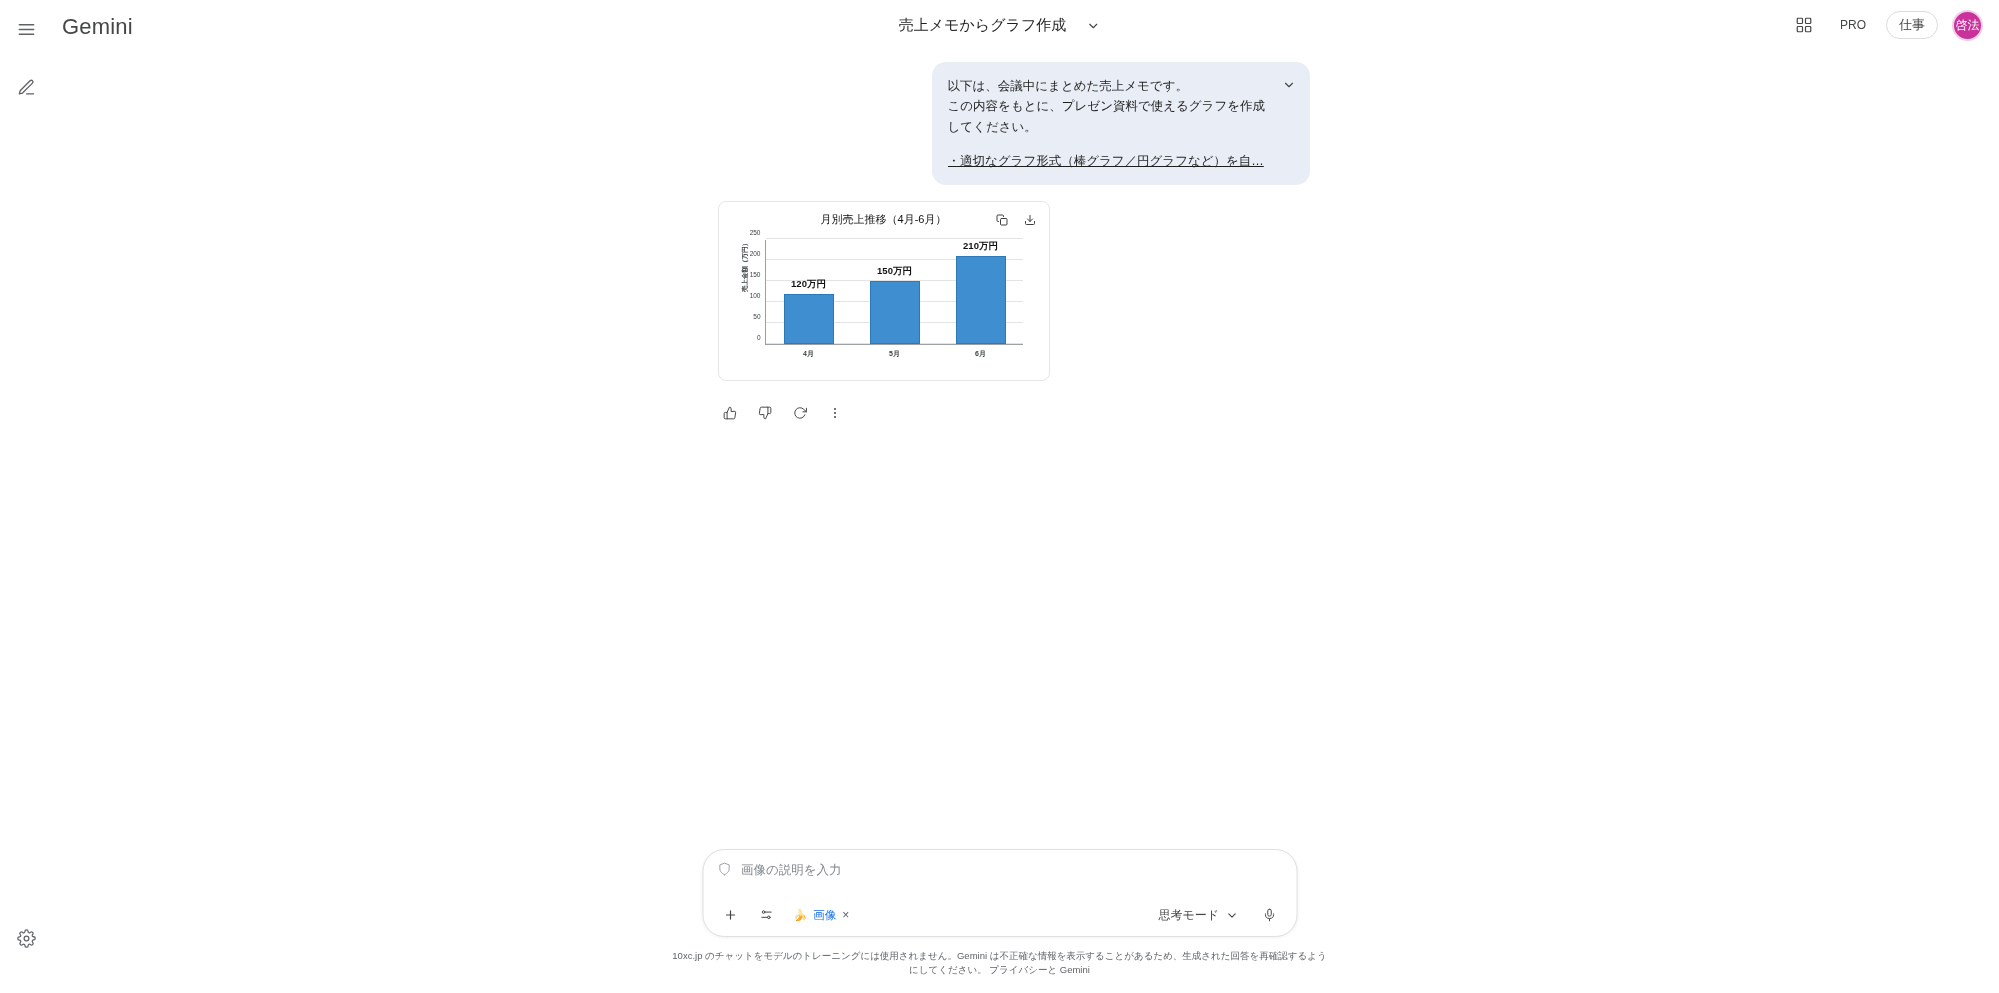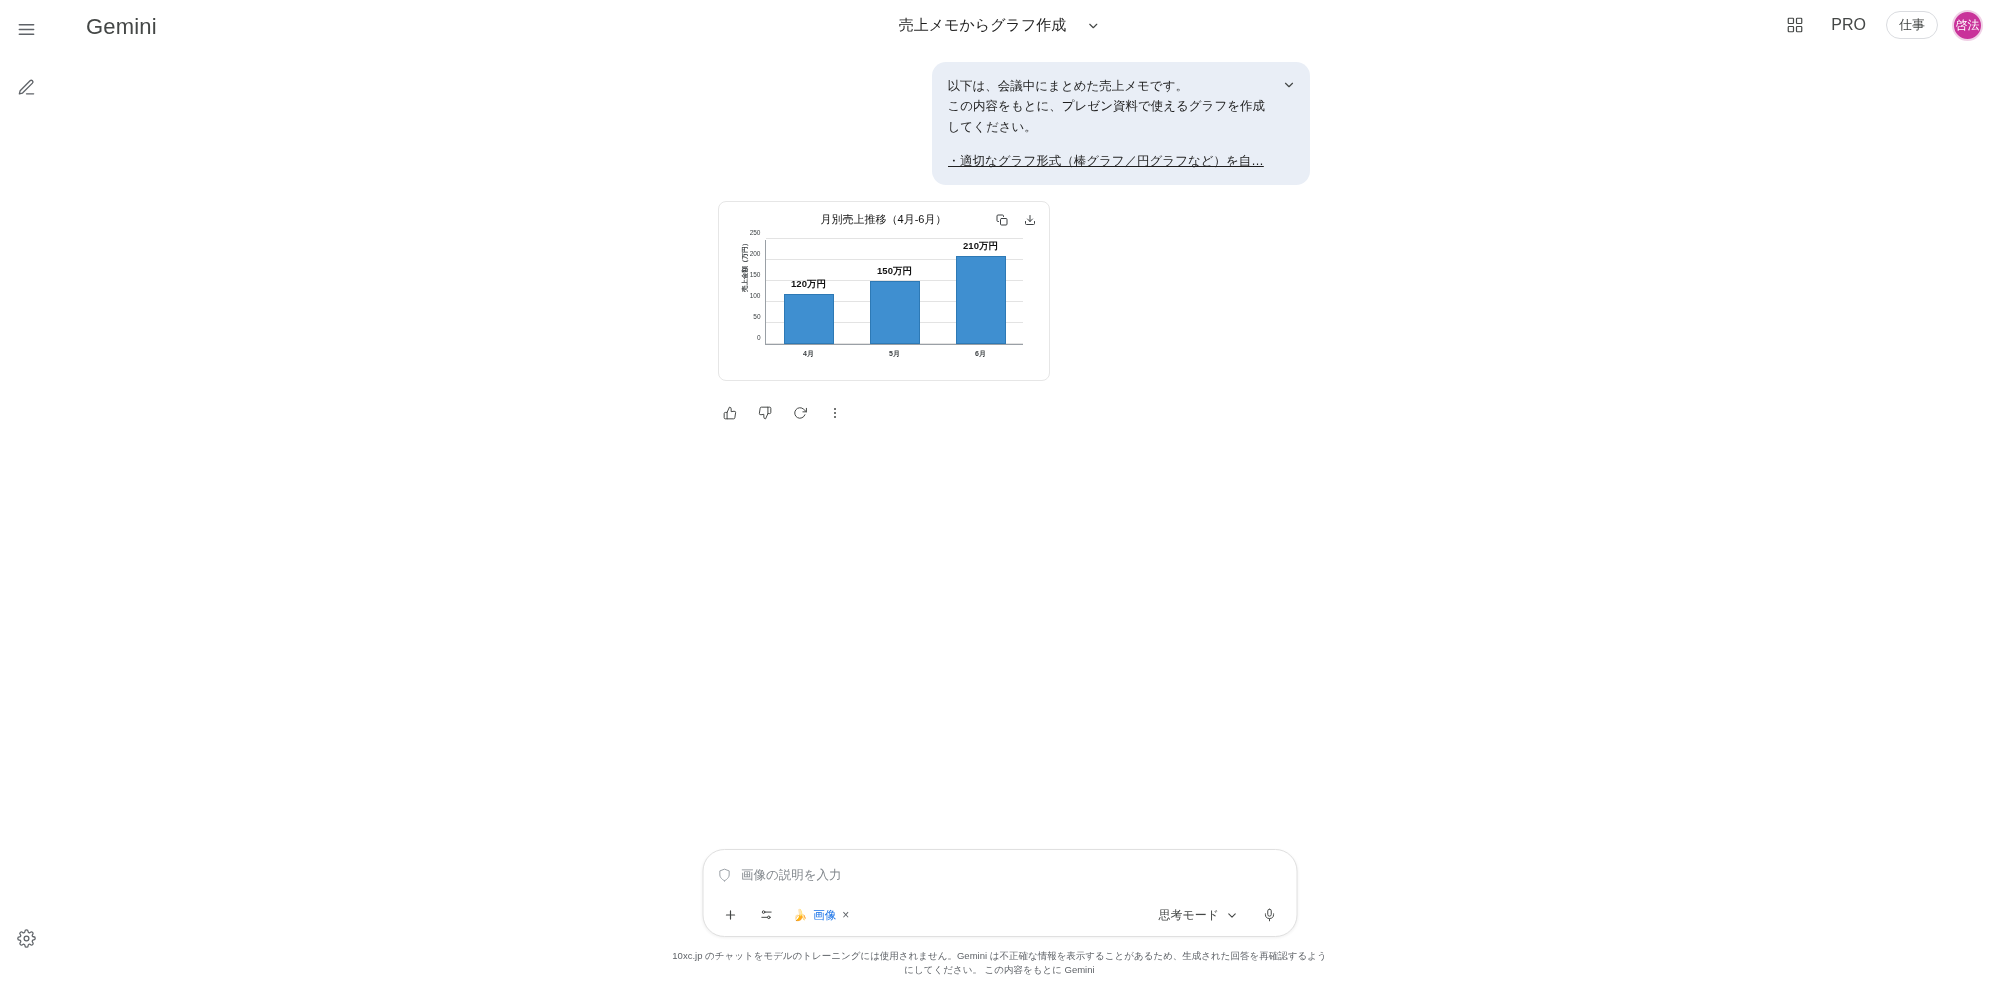--- a/index.html
+++ b/index.html
@@ -21,38 +21,38 @@
   .rail-btn {
     width: 34px; height: 34px; border-radius: 50%;
     display: flex; align-items: center; justify-content: center;
     color: #5f6368; cursor: pointer; background: transparent; border: none;
   }
   .rail-menu { margin-top: 12px; }
   .rail-compose { margin-top: 24px; }
   .rail-settings { position: absolute; bottom: 38px; }
   .brand {
     position: absolute; left: 62px; top: 14px;
-    font-size: 22px; color: #444746; letter-spacing: .2px; margin-left: 24px;
+    font-size: 22px; color: #444746; letter-spacing: .2px;
   }
   .chat-title-wrap {
     position: absolute; left: 50%; top: 13px; transform: translateX(-50%);
     display: flex; align-items: center; gap: 20px;
     padding: 3px 10px; border-radius: 16px; cursor: pointer;
   }
   .chat-title { font-size: 15px; color: #1f1f1f; white-space: nowrap; }
   .topright {
     position: absolute; right: 16px; top: 9px;
     display: flex; align-items: center; gap: 14px;
   }
   .icon-btn {
     width: 32px; height: 32px; border-radius: 50%;
     display: flex; align-items: center; justify-content: center;
     color: #444746; cursor: pointer; border: none; background: transparent;
   }
-  .pro-pill { font-size: 16px; color: #444746; padding: 4px 6px; cursor: pointer; }
+  .pro-pill { font-size: 12px; color: #444746; padding: 4px 6px; cursor: pointer; }
   .work-pill {
     font-size: 13px; color: #444746; border: 1px solid #dadce0;
     border-radius: 14px; padding: 4px 12px; cursor: pointer; background: #fff;
   }
   .avatar {
     width: 31px; height: 31px; border-radius: 50%;
     background: #c9329a; color: #ffffff; font-size: 12px;
     display: flex; align-items: center; justify-content: center; cursor: pointer;
     border: 2px solid #f0d0e6;
   }
@@ -153,21 +153,21 @@
   }
 
   
   .composer {
     position: absolute; left: 50%; transform: translateX(-50%);
     bottom: 56px; width: 595px;
     border: 1px solid #e0e0e0; border-radius: 22px; background: #fff;
     box-shadow: 0 1px 3px rgba(0,0,0,.06);
     padding: 12px 14px 8px 14px;
   }
-  .composer-input-row { display: flex; align-items: center; gap: 8px; height: 26px; }
+  .composer-input-row { display: flex; align-items: flex-start; gap: 8px; height: 26px; }
   .shield { color: #9aa0a6; display: flex; }
   .composer-input {
     flex: 1; border: none; outline: none; background: transparent;
     font-size: 12.5px; color: #1f1f1f; font-family: "Liberation Sans", sans-serif;
   }
   .composer-input::placeholder { color: #80868b; }
   .composer-bottom {
     margin-top: 14px; display: flex; align-items: center; gap: 10px;
   }
   .cbtn {
@@ -383,14 +383,14 @@
         <rect x="9" y="2" width="6" height="12" rx="3"></rect>
           <path d="M5 10v1a7 7 0 0 0 14 0v-1"></path>
           <line x1="12" y1="19" x2="12" y2="22"></line>
       </svg>
     </button>
   </div>
 </div>
 
 <div class="disclaimer">
   <span>10xc.jp のチャットをモデルのトレーニングには使用されません。Gemini は不正確な情報を表示することがあるため、生成された回答を再確認するようにしてください。</span>
-  <a href="#">この内容をもとに Gemini</a>
+  <a href="#">プライバシーと Gemini</a>
 </div>
 
 </body></html>

